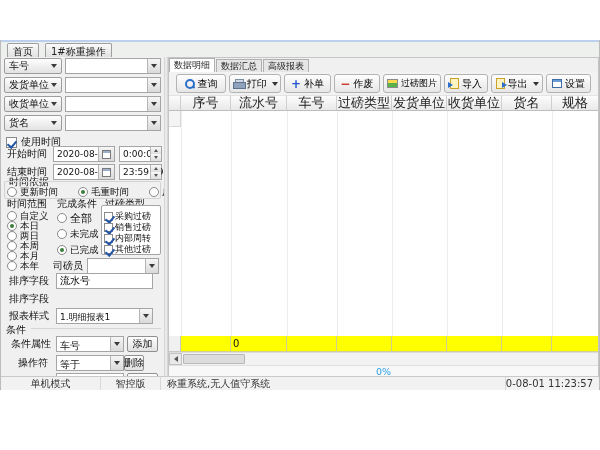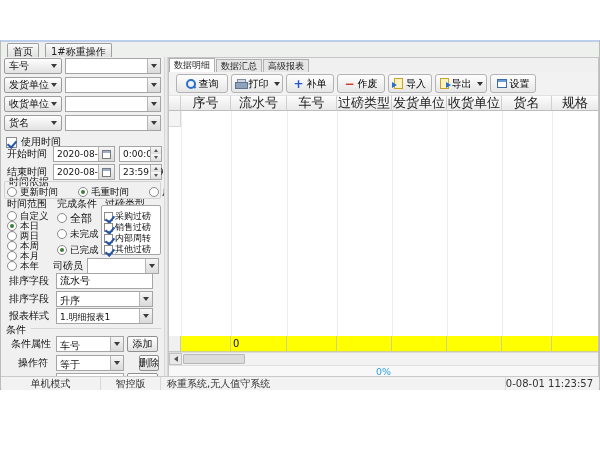--- a/index.html
+++ b/index.html
@@ -290,26 +290,20 @@
               </span>
             </div>
         </div>
 
         <div class="row" style="left:8px; top:216px; width:152px">
           <span style="width:47px">排序字段</span>
           <input class="tinput" style="width: 97px;" value="流水号">
         </div>
         <div class="row" style="left:8px; top:234px; width:152px">
           <span style="width:47px">排序字段</span>
-          <div class="combo" style="width:97px">
-            <span style="position:absolute; left:3px; top:2px">升序</span>
-            <span class="cbtn">
-                <span class="caret"></span>
-              </span>
-          </div>
         </div>
         <div class="row" style="left:8px; top:251px; width:152px">
           <span style="width:47px">报表样式</span>
           <div class="combo" style="width:97px">
             <span style="position:absolute; left:3px; top:2px; font-size:9px">1.明细报表1</span>
             <span class="cbtn">
                 <span class="caret"></span>
               </span>
           </div>
         </div>
@@ -328,21 +322,21 @@
           <div class="pushbtn" style="width:31px; margin-left:3px">添加</div>
         </div>
         <div class="row" style="left:10px; top:298px; width:150px">
           <span style="width:45px; padding-left:7px">操作符</span>
           <div class="combo" style="width:68px">
             <span style="position:absolute; left:3px; top:2px">等于</span>
             <span class="cbtn">
                 <span class="caret"></span>
               </span>
           </div>
-          <div class="pushbtn" style="width:20px; margin-left:15px">删除</div>
+          <div class="pushbtn" style="width:20px; margin-left:0">删除</div>
         </div>
         <div class="row" style="left:10px; top:316px; width:150px">
           <span style="width:45px; padding-left:14px">值</span>
           <div class="combo" style="width:68px"></div>
           <div class="pushbtn" style="width:31px; margin-left:3px"></div>
         </div>
       </div>
 
       <div class="splitter"></div>
 
@@ -364,20 +358,24 @@
               <span>打印</span>
               <span class="tcaret"></span>
             </div>
           <div class="tbtn" style="width:48px">
               <span class="ic ic-plus">+</span>
               <span>补单</span>
             </div>
           <div class="tbtn" style="width:48px">
               <span class="ic ic-minus">−</span>
               <span>作废</span>
+            </div>
+          <div class="tbtn" style="width:58px">
+              <span class="ic ic-photo"></span>
+              <span style="font-size:9px">过磅图片</span>
             </div>
           <div class="tbtn" style="width:44px">
               <span class="ic ic-page ic-import"></span>
               <span>导入</span>
             </div>
           <div class="tbtn" style="width:52px">
               <span class="ic ic-page ic-export"></span>
               <span>导出</span>
               <span class="tcaret"></span>
             </div>

